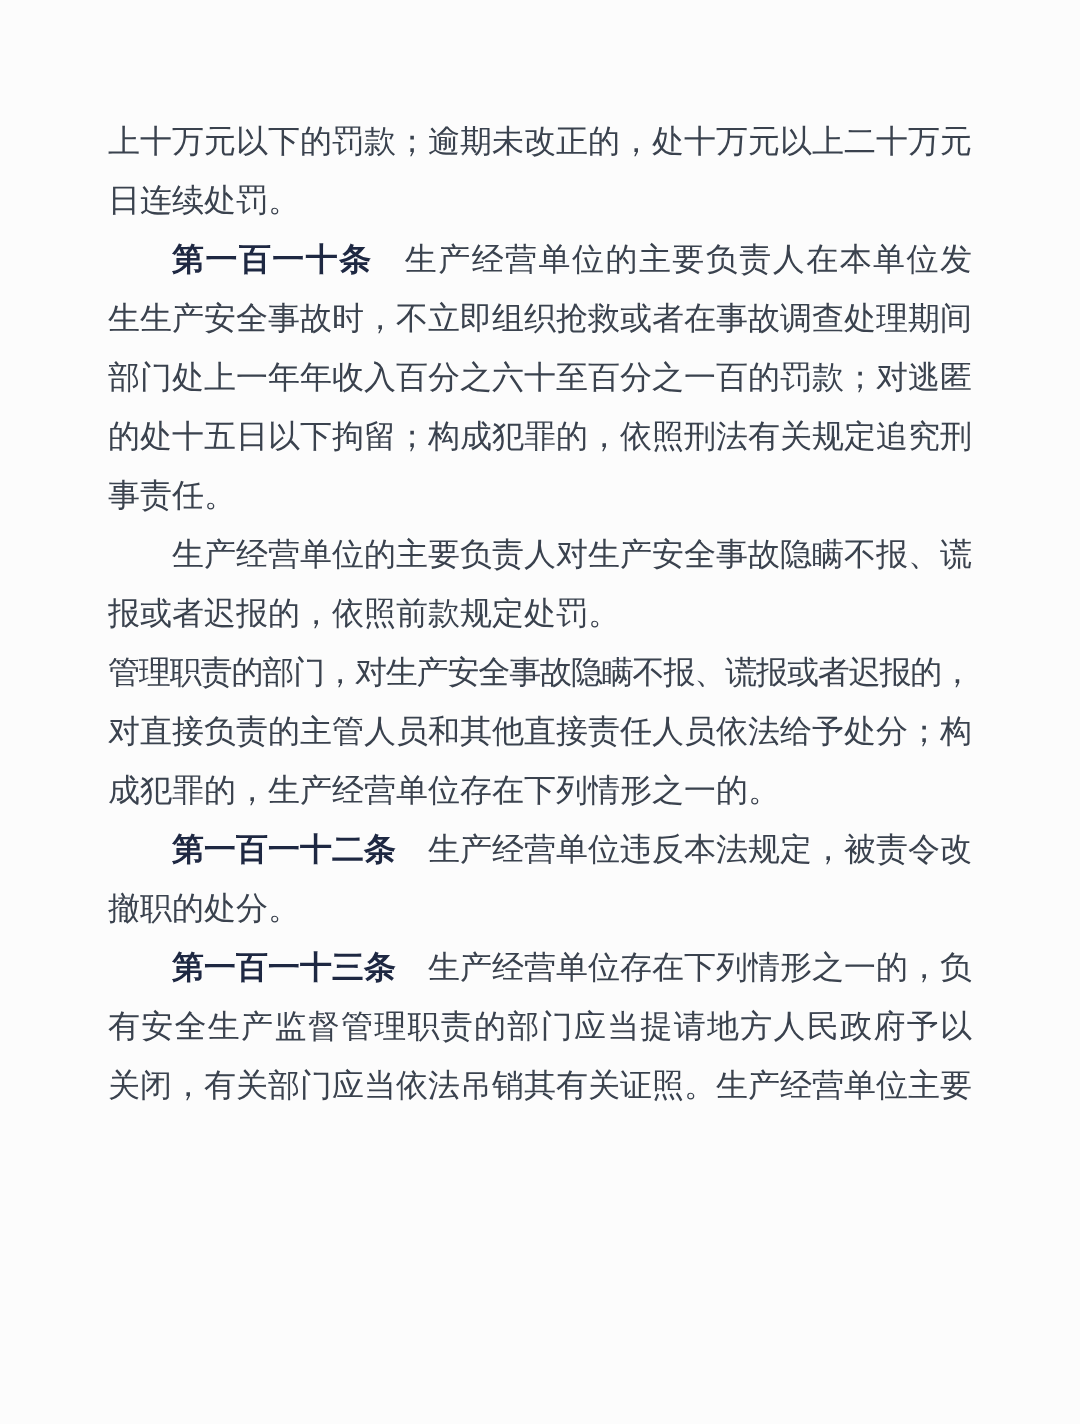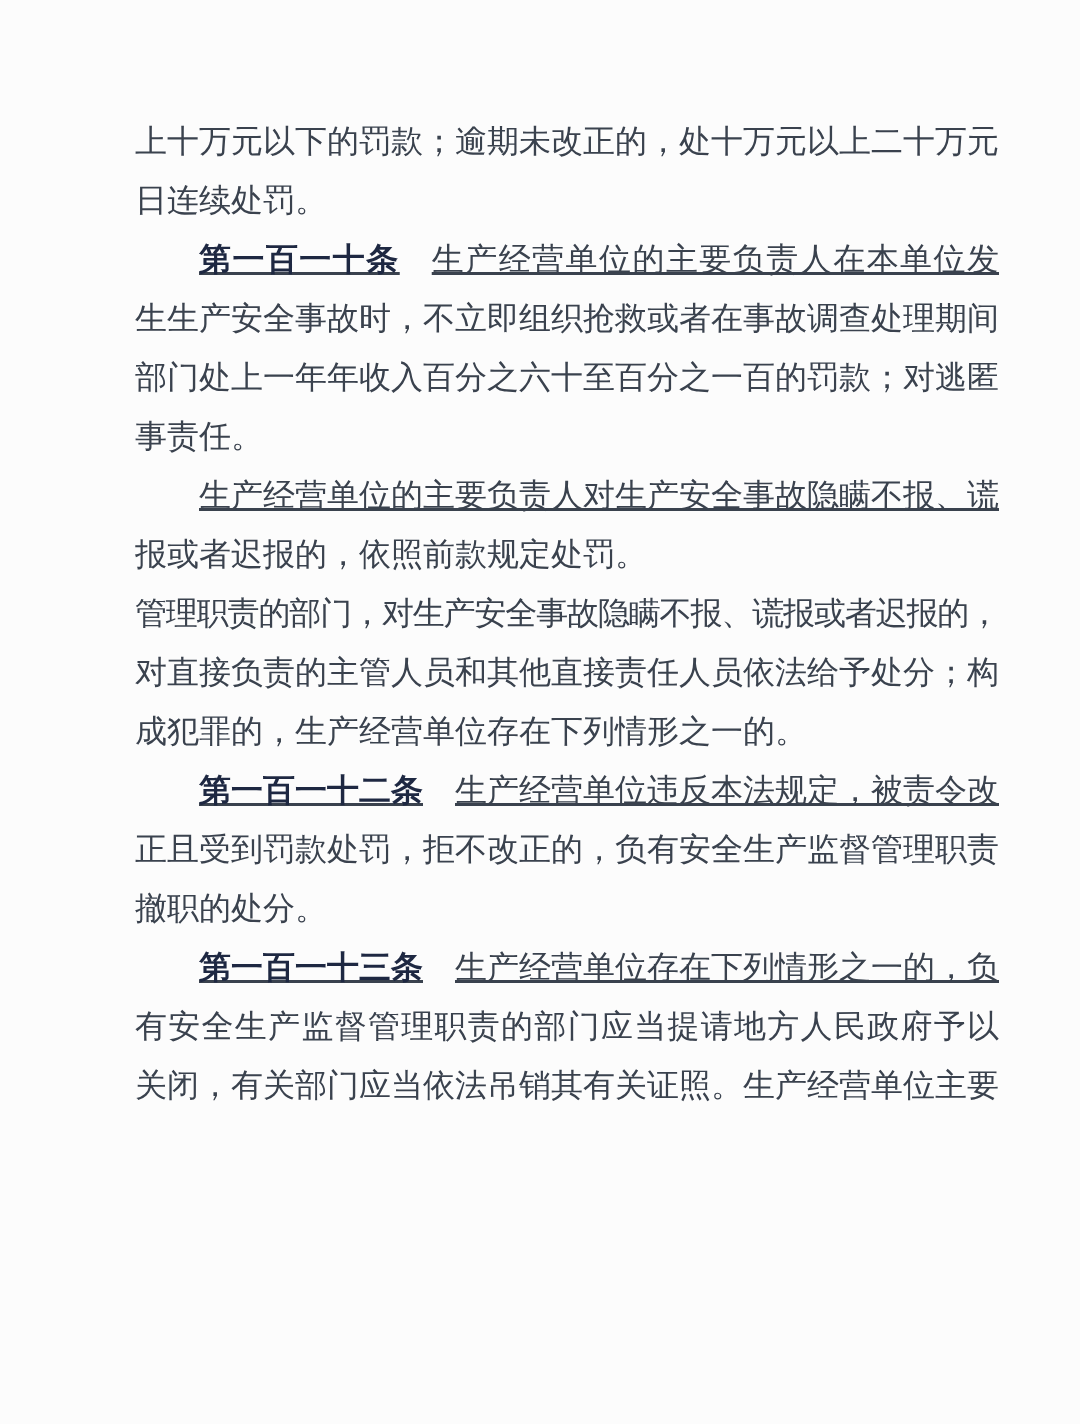--- a/index.html
+++ b/index.html
@@ -19,38 +19,36 @@
     height: 1424px;
     background: var(--page-bg, #fcfcfc);
   }
   .text-block {
     position: absolute;
     left: 108px;
     top: 112px;
     width: 864px; 
     color: var(--body-color, #3a424e);
     font-size: 32px;
-    margin-left: 27px;
   }
   .line {
     height: 59px;
     line-height: 59px;
     white-space: nowrap;
     text-align: justify;
     text-align-last: justify;
     text-justify: inter-character;
     overflow: visible;
   }
   .line.para-end {
     text-align-last: left;
   }
   .line.indent {
     padding-left: 64px; 
     width: 800px;
-    text-decoration: underline;
   }
   .art {
     font-family: "Liberation Sans", "DejaVu Sans", sans-serif;
     font-weight: 700;
     color: var(--art-color, #1e2842);
     margin-right: 1em;
   }
   .line-text {
     
   }
@@ -58,26 +56,26 @@
 </head>
 <body>
 
 <div class="page">
   <div class="text-block" id="text-block">
       <div class="line"><span class="line-text">上十万元以下的罚款；逾期未改正的，处十万元以上二十万元</span></div>
       <div class="line para-end"><span class="line-text">日连续处罚。</span></div>
       <div class="line indent"><span class="art">第一百一十条</span><span class="line-text">生产经营单位的主要负责人在本单位发</span></div>
       <div class="line"><span class="line-text">生生产安全事故时，不立即组织抢救或者在事故调查处理期间</span></div>
       <div class="line"><span class="line-text">部门处上一年年收入百分之六十至百分之一百的罚款；对逃匿</span></div>
+      <div class="line"><span class="line-text">的处十五日以下拘留；构成犯罪的，依照刑法有关规定追究刑</span></div>
       <div class="line para-end"><span class="line-text">事责任。</span></div>
       <div class="line indent"><span class="line-text">生产经营单位的主要负责人对生产安全事故隐瞒不报、谎</span></div>
       <div class="line para-end"><span class="line-text">报或者迟报的，依照前款规定处罚。</span></div>
       <div class="line" style="letter-spacing: -1.14px;"><span class="line-text">管理职责的部门，对生产安全事故隐瞒不报、谎报或者迟报的，</span></div>
       <div class="line"><span class="line-text">对直接负责的主管人员和其他直接责任人员依法给予处分；构</span></div>
       <div class="line para-end"><span class="line-text">成犯罪的，生产经营单位存在下列情形之一的。</span></div>
       <div class="line indent"><span class="art">第一百一十二条</span><span class="line-text">生产经营单位违反本法规定，被责令改</span></div>
-      <div class="line"><span class="line-text">正且受到罚款处罚，拒不改正的，负有安全生产监督管理职责</span></div>
       <div class="line para-end"><span class="line-text">撤职的处分。</span></div>
       <div class="line indent"><span class="art">第一百一十三条</span><span class="line-text">生产经营单位存在下列情形之一的，负</span></div>
       <div class="line"><span class="line-text">有安全生产监督管理职责的部门应当提请地方人民政府予以</span></div>
       <div class="line"><span class="line-text">关闭，有关部门应当依法吊销其有关证照。生产经营单位主要</span></div>
     </div>
 </div>
 
 </body></html>

